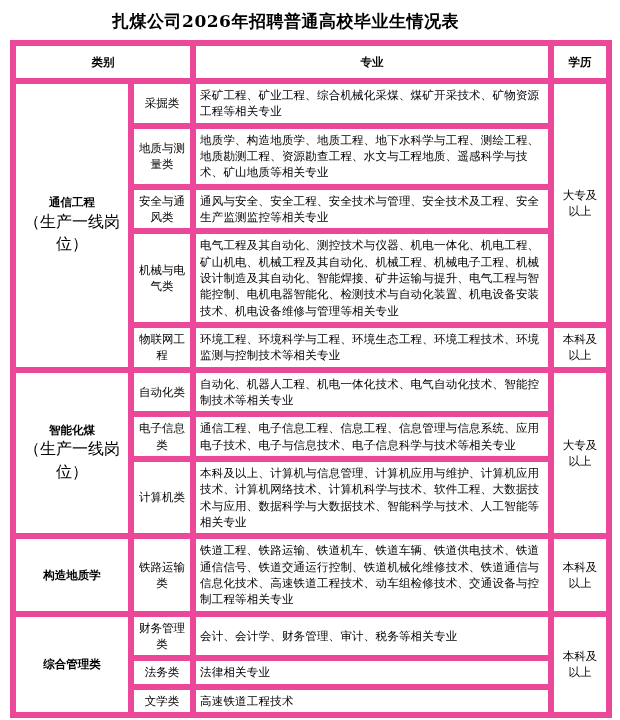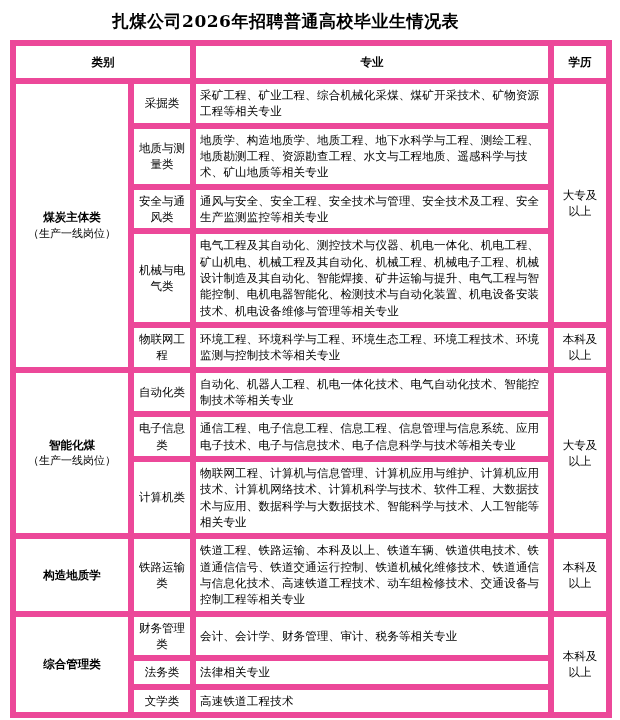--- a/index.html
+++ b/index.html
@@ -51,21 +51,21 @@
   .col-edu { width: 58px; }
 
   .cat-cell {
     text-align: center;
     font-weight: bold;
     font-size: 12px;
     line-height: 1.5;
   }
   .cat-cell .sub-note {
     font-weight: normal;
-    font-size: 11px;
+    font-size: 16px;
     display: block;
   }
   .sub-cell {
     text-align: center;
     font-size: 11.5px;
     line-height: 1.45;
   }
   .major-cell {
     text-align: left;
     font-size: 11.5px;
@@ -97,21 +97,21 @@
       <tr>
         <th class="hdr" colspan="2">类别</th>
         <th class="hdr">专业</th>
         <th class="hdr">学历</th>
       </tr>
     </thead>
     <tbody>
 
       <tr>
         <td class="cat-cell" rowspan="5">
-          <span>煤炭主体类</span>
+          <span>通信工程</span>
           <span class="sub-note">（生产一线岗位）</span>
         </td>
         <td class="sub-cell">采掘类</td>
         <td class="major-cell">采矿工程、矿业工程、综合机械化采煤、煤矿开采技术、矿物资源工程等相关专业</td>
         <td class="edu-cell" rowspan="4">大专及以上</td>
       </tr>
       <tr>
         <td class="sub-cell">地质与测量类</td>
         <td class="major-cell">地质学、构造地质学、地质工程、地下水科学与工程、测绘工程、地质勘测工程、资源勘查工程、水文与工程地质、遥感科学与技术、矿山地质等相关专业</td>
       </tr>
@@ -137,29 +137,29 @@
         <td class="sub-cell">自动化类</td>
         <td class="major-cell">自动化、机器人工程、机电一体化技术、电气自动化技术、智能控制技术等相关专业</td>
         <td class="edu-cell" rowspan="3">大专及以上</td>
       </tr>
       <tr>
         <td class="sub-cell">电子信息类</td>
         <td class="major-cell">通信工程、电子信息工程、信息工程、信息管理与信息系统、应用电子技术、电子与信息技术、电子信息科学与技术等相关专业</td>
       </tr>
       <tr>
         <td class="sub-cell">计算机类</td>
-        <td class="major-cell">物联网工程、计算机与信息管理、计算机应用与维护、计算机应用技术、计算机网络技术、计算机科学与技术、软件工程、大数据技术与应用、数据科学与大数据技术、智能科学与技术、人工智能等相关专业</td>
+        <td class="major-cell">本科及以上、计算机与信息管理、计算机应用与维护、计算机应用技术、计算机网络技术、计算机科学与技术、软件工程、大数据技术与应用、数据科学与大数据技术、智能科学与技术、人工智能等相关专业</td>
       </tr>
 
       <tr>
         <td class="cat-cell">
           <span>构造地质学</span>
         </td>
         <td class="sub-cell">铁路运输类</td>
-        <td class="major-cell">铁道工程、铁路运输、本科及以上、铁道车辆、铁道供电技术、铁道通信信号、铁道交通运行控制、铁道机械化维修技术、铁道通信与信息化技术、高速铁道工程技术、动车组检修技术、交通设备与控制工程等相关专业</td>
+        <td class="major-cell">铁道工程、铁路运输、铁道机车、铁道车辆、铁道供电技术、铁道通信信号、铁道交通运行控制、铁道机械化维修技术、铁道通信与信息化技术、高速铁道工程技术、动车组检修技术、交通设备与控制工程等相关专业</td>
         <td class="edu-cell">本科及以上</td>
       </tr>
 
       <tr>
         <td class="cat-cell" rowspan="3">
           <span>综合管理类</span>
         </td>
         <td class="sub-cell">财务管理类</td>
         <td class="major-cell">会计、会计学、财务管理、审计、税务等相关专业</td>
         <td class="edu-cell" rowspan="3">本科及以上</td>

